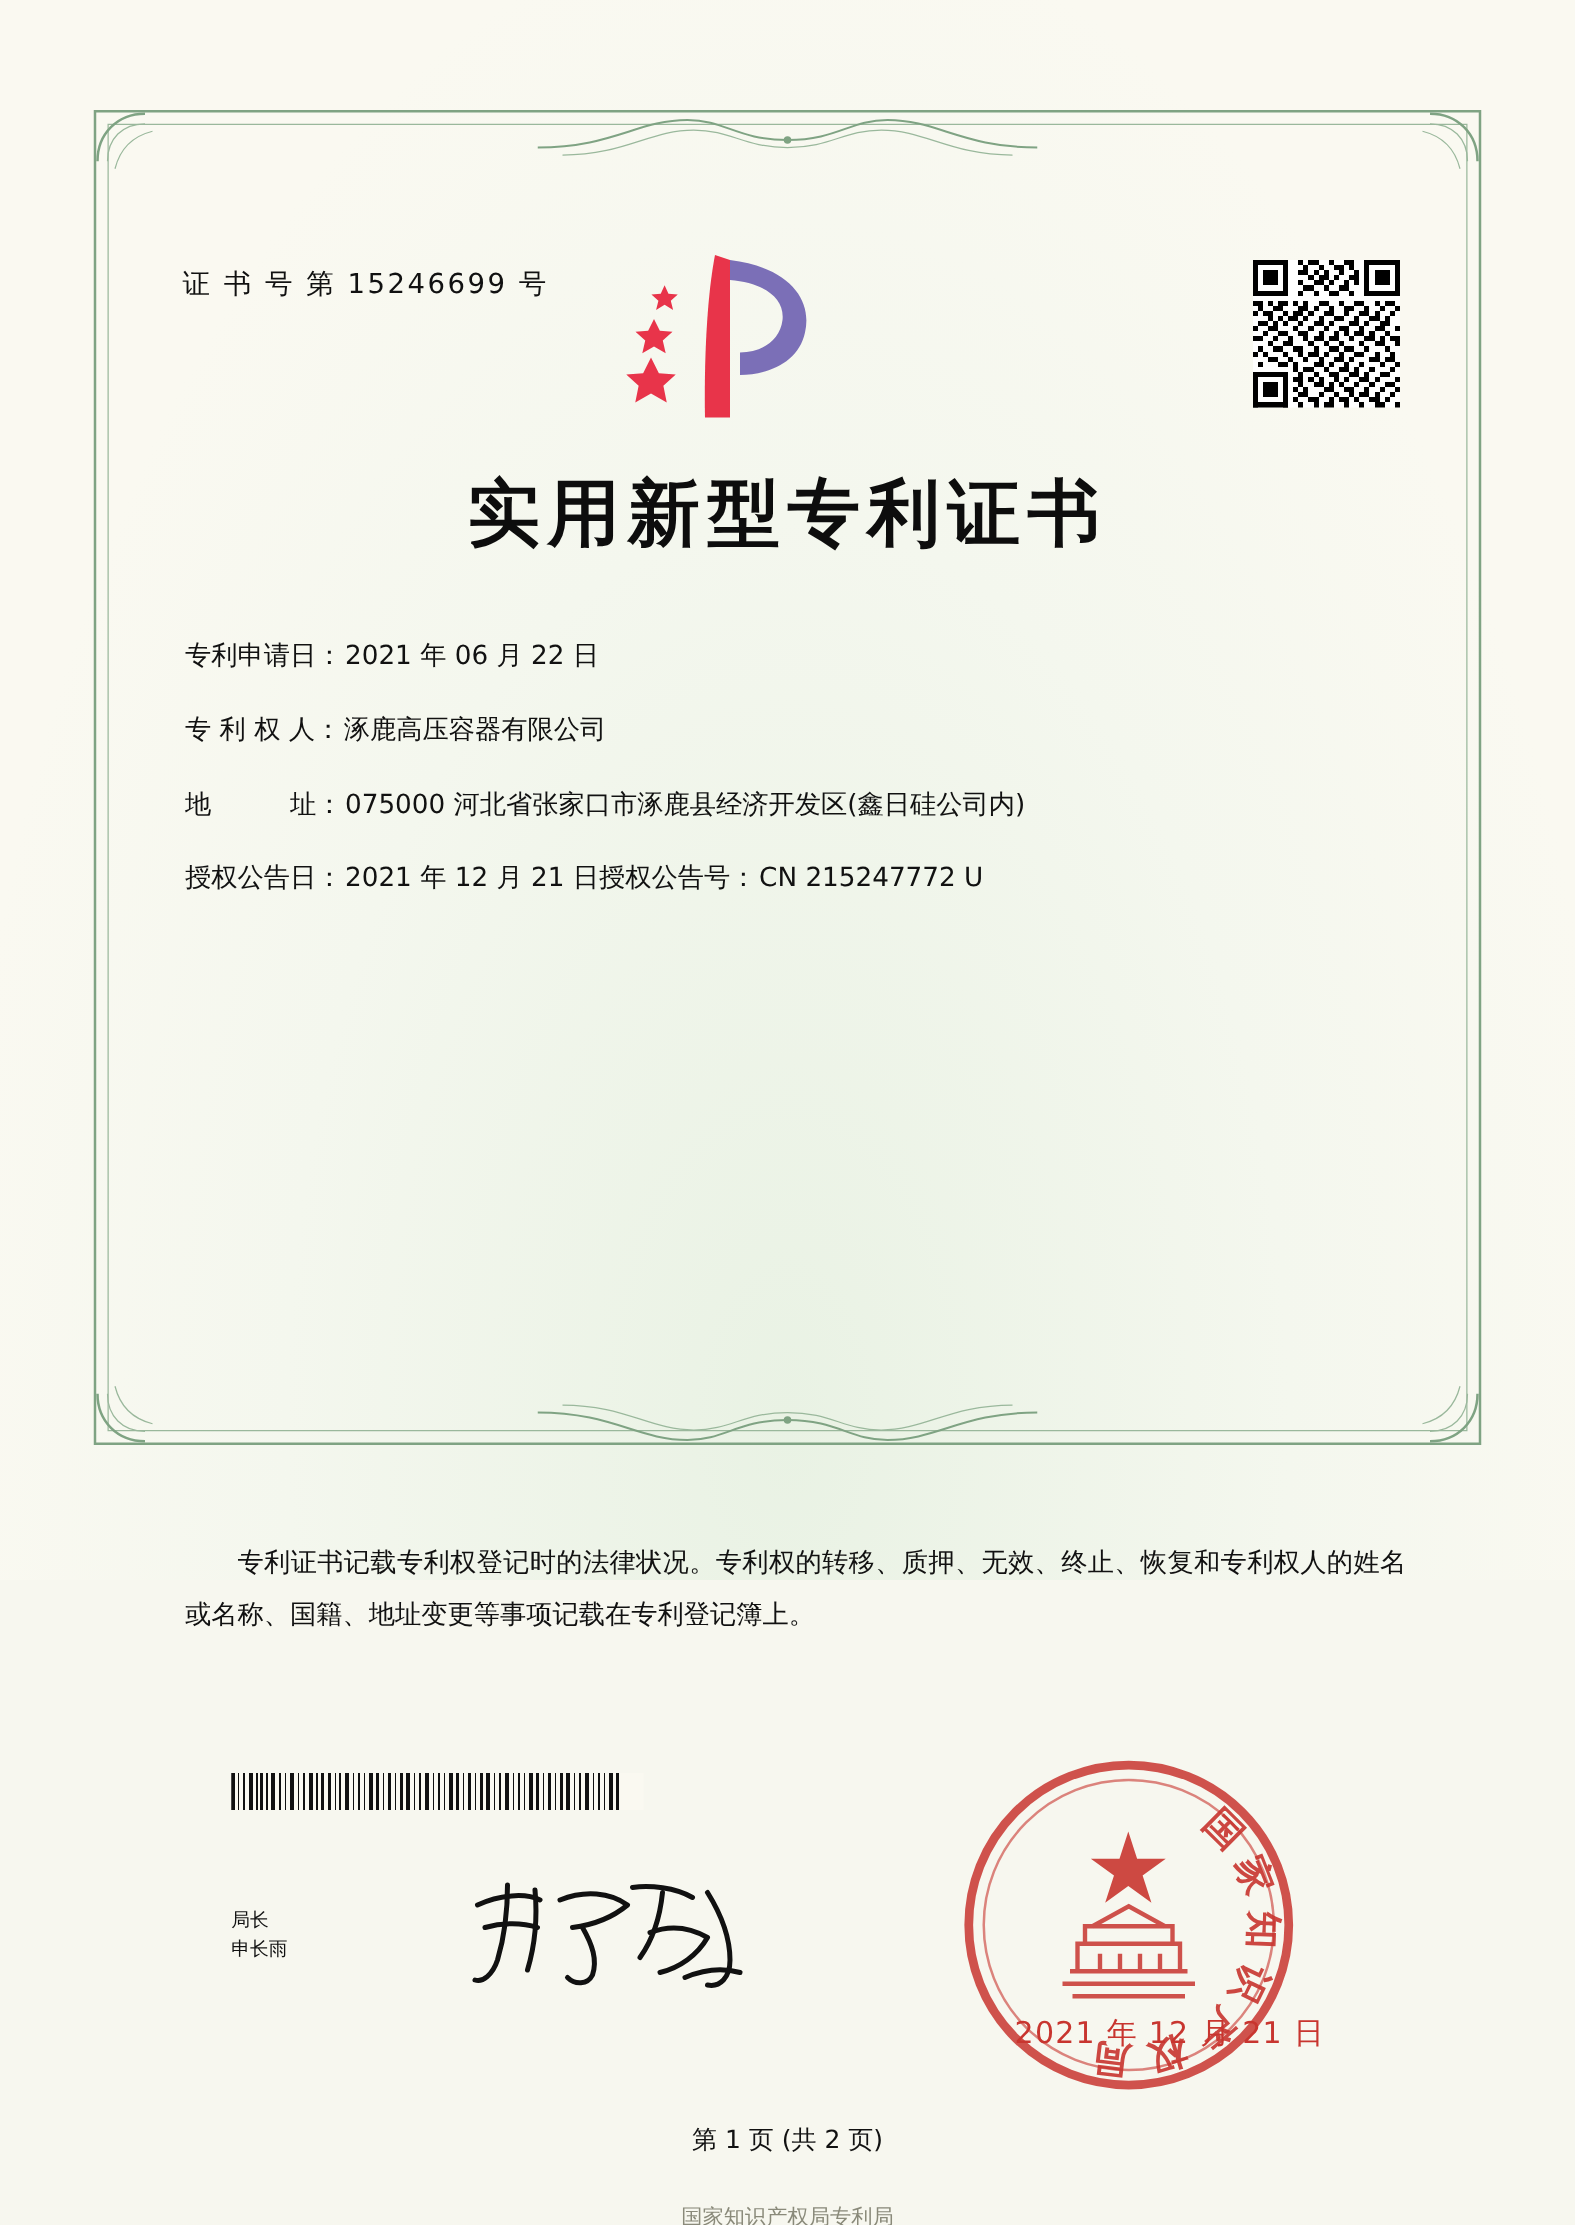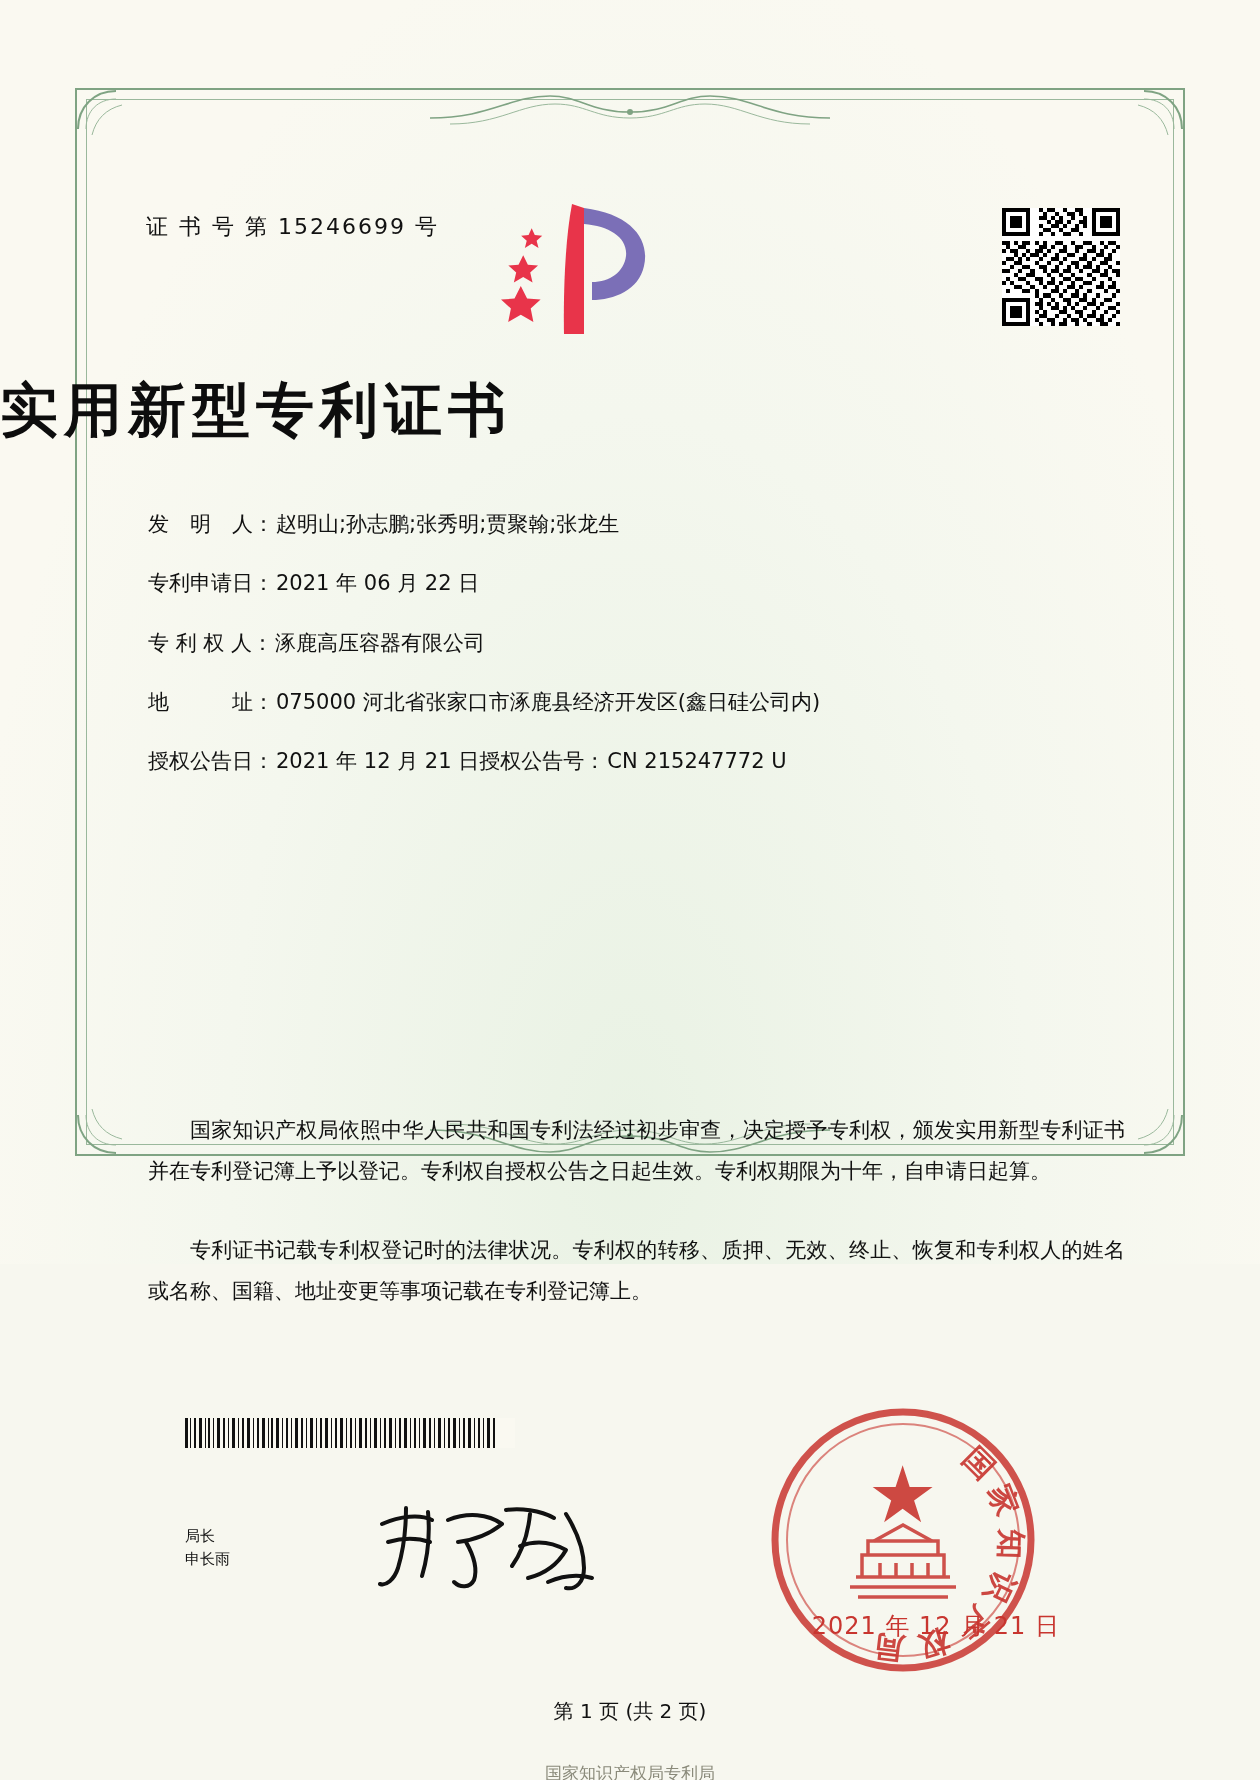--- a/index.html
+++ b/index.html
@@ -48,21 +48,21 @@
   }
   .logo{
     position:absolute;left:492px;top:196px;width:180px;height:150px;
   }
   .qr{
     position:absolute;right:140px;top:208px;width:118px;height:118px;
   }
 
   .title{
     position:absolute;left:0;right:0;top:372px;
-    text-align:left;
+    text-align:center;
     font-size:58px;letter-spacing:6px;
     font-weight:bold;
     color:#0d0d0d;
     font-family:"DejaVu Sans", sans-serif;
   }
 
   .fields{
     position:absolute;left:148px;top:510px;right:130px;
     font-size:21px;color:#111;
     font-family:"DejaVu Sans", sans-serif;
@@ -421,24 +421,20 @@
           <rect x="28" y="28" width="1" height="1"></rect>
       </g>
     </svg>
   </div>
 
   <div class="title">实用新型专利证书</div>
 
   <div class="fields">
 
 
-    <div class="field">
-      <span class="flabel">发　明　人：</span>
-      <span class="fval">赵明山;孙志鹏;张秀明;贾聚翰;张龙生</span>
-    </div>
 
 
     <div class="field">
       <span class="flabel">专利申请日：</span>
       <span class="fval">2021 年 06 月 22 日</span>
     </div>
 
     <div class="field">
       <span class="flabel">专 利 权 人：</span>
       <span class="fval">涿鹿高压容器有限公司</span>
@@ -452,23 +448,20 @@
     <div class="field two">
       <span class="flabel">授权公告日：</span>
       <span class="fval">2021 年 12 月 21 日</span>
       <span class="second">
         <span class="flabel">授权公告号：</span>
         <span class="fval">CN 215247772 U</span>
       </span>
     </div>
   </div>
 
-  <div class="para p1">
-    <p>国家知识产权局依照中华人民共和国专利法经过初步审查，决定授予专利权，颁发实用新型专利证书并在专利登记簿上予以登记。专利权自授权公告之日起生效。专利权期限为十年，自申请日起算。</p>
-  </div>
   <div class="para p2">
     <p>专利证书记载专利权登记时的法律状况。专利权的转移、质押、无效、终止、恢复和专利权人的姓名或名称、国籍、地址变更等事项记载在专利登记簿上。</p>
   </div>
 
   <div class="barcode">
     <svg width="330" height="30" viewBox="0 0 330 30" shape-rendering="crispEdges">
       <rect width="330" height="30" fill="#faf9f1"></rect>
       <g fill="#111">
         <rect x="0" y="0" width="3" height="30"></rect>
           <rect x="5" y="0" width="1" height="30"></rect>

